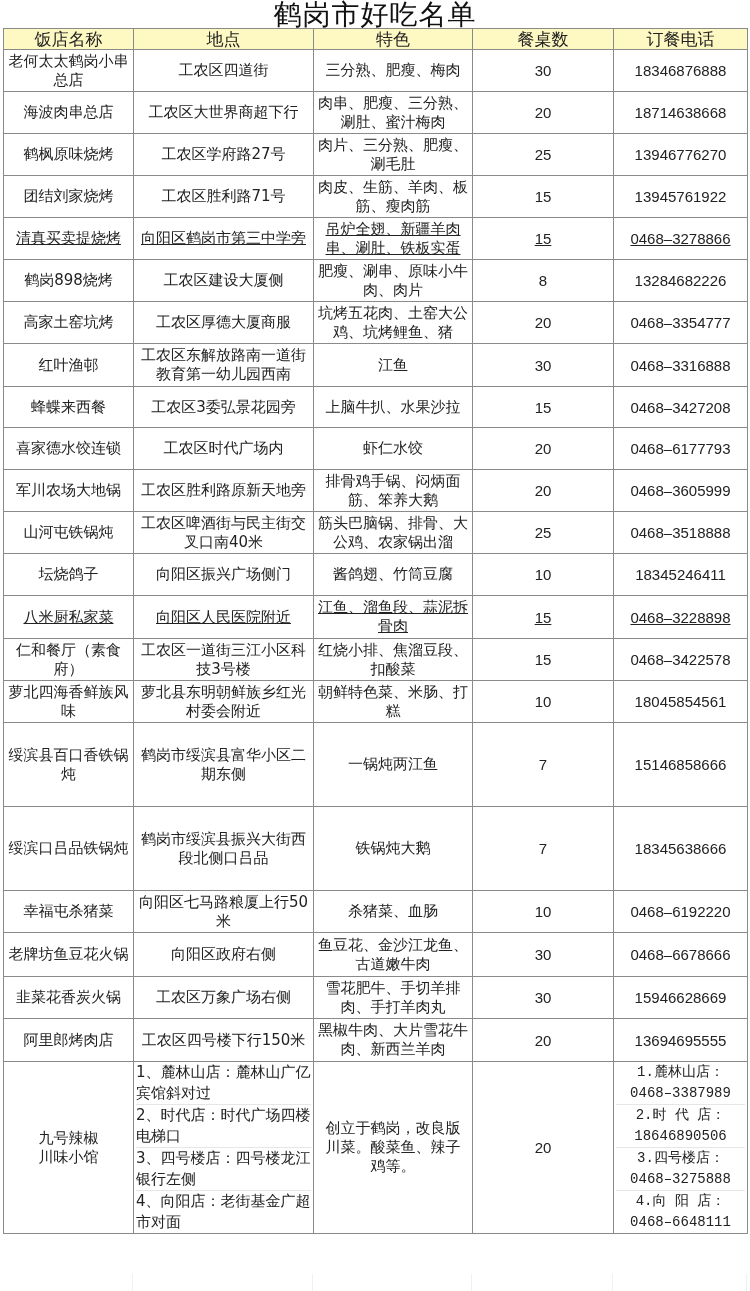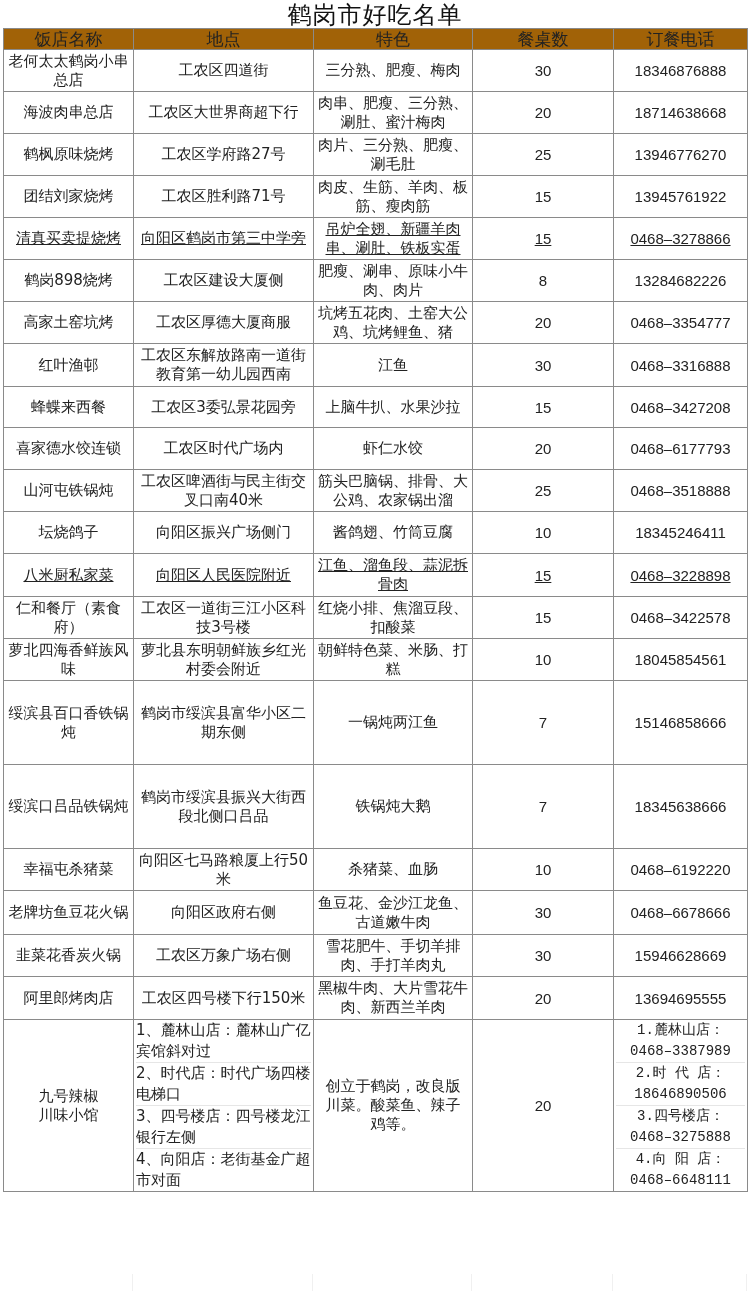--- a/index.html
+++ b/index.html
@@ -15,21 +15,21 @@
       font-family: "DejaVu Sans", "Liberation Sans", sans-serif;
       color: #222;
     }
     .title {
       position: absolute;
       left: 0;
       top: 0;
       width: 750px;
       height: 28px;
       text-align: center;
-      font-size: 24px;
+      font-size: 28px;
       line-height: 30px;
       font-family: "DejaVu Sans", sans-serif;
       color: #111;
       letter-spacing: 1px;
     }
     table.list {
       position: absolute;
       left: 3px;
       top: 28px;
       border-collapse: collapse;
@@ -40,21 +40,21 @@
       border: 1px solid #8a8a8a;
       text-align: center;
       vertical-align: middle;
       padding: 0 2px;
       font-size: 15px;
       line-height: 19px;
       overflow: hidden;
       word-break: break-all;
     }
     table.list th {
-      background: #a16207;
+      background: #fef9c3;
       font-weight: normal;
       font-size: 17px;
       height: 20px;
       line-height: 20px;
       color: #222;
     }
     td.num, td.phone {
       font-family: "Liberation Sans", "DejaVu Sans", sans-serif;
       font-size: 15px;
     }
@@ -182,20 +182,27 @@
         <td class="feat">上脑牛扒、水果沙拉</td>
         <td class="num">15</td>
         <td class="phone">0468–3427208</td>
       </tr>
       <tr style="height: 42px;">
         <td>喜家德水饺连锁</td>
         <td>工农区时代广场内</td>
         <td class="feat">虾仁水饺</td>
         <td class="num">20</td>
         <td class="phone">0468–6177793</td>
+      </tr>
+      <tr style="height: 42px;">
+        <td>军川农场大地锅</td>
+        <td>工农区胜利路原新天地旁</td>
+        <td class="feat">排骨鸡手锅、闷炳面筋、笨养大鹅</td>
+        <td class="num">20</td>
+        <td class="phone">0468–3605999</td>
       </tr>
       <tr style="height: 42px;">
         <td>山河屯铁锅炖</td>
         <td>工农区啤酒街与民主街交叉口南40米</td>
         <td class="feat">筋头巴脑锅、排骨、大公鸡、农家锅出溜</td>
         <td class="num">25</td>
         <td class="phone">0468–3518888</td>
       </tr>
       <tr style="height: 42px;">
         <td>坛烧鸽子</td>

